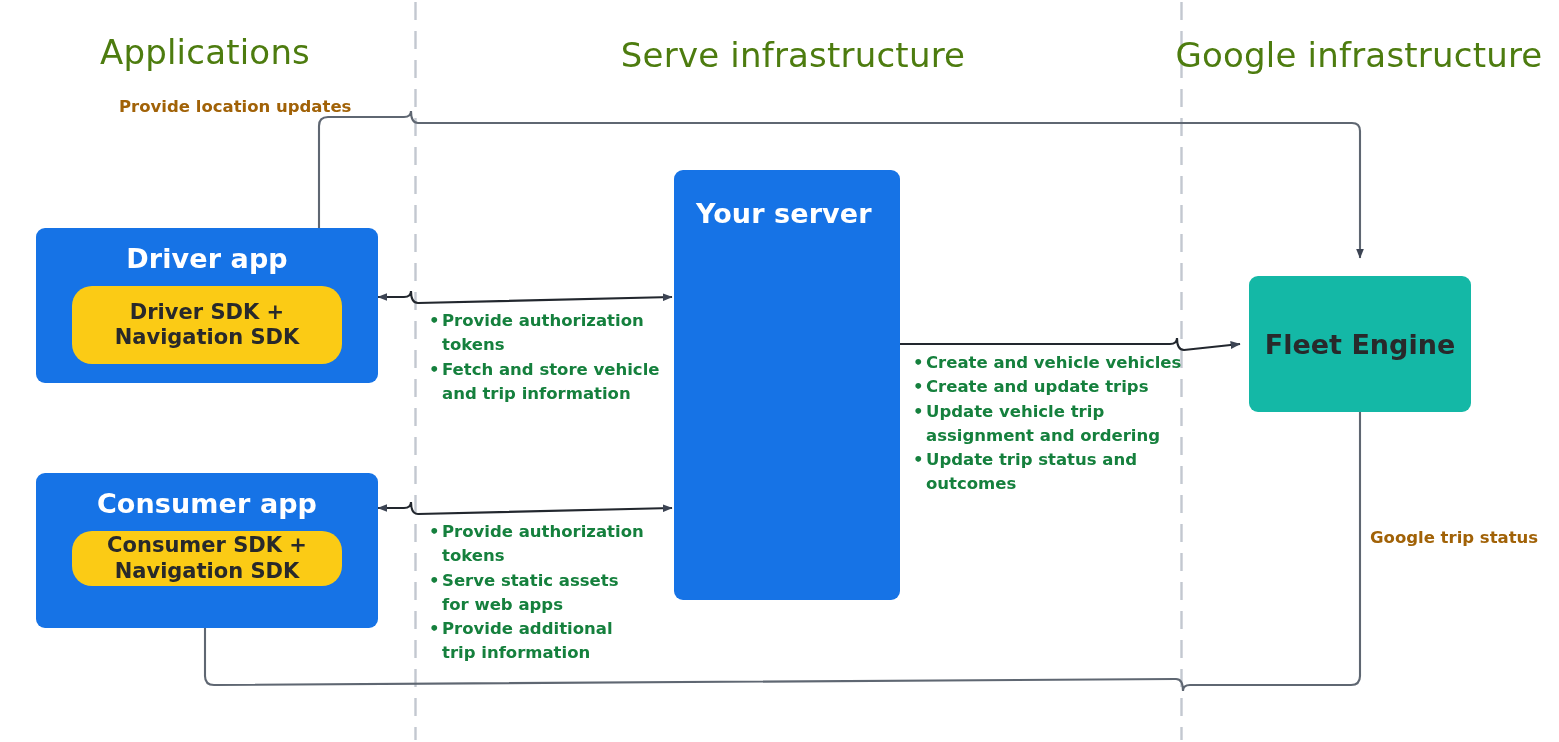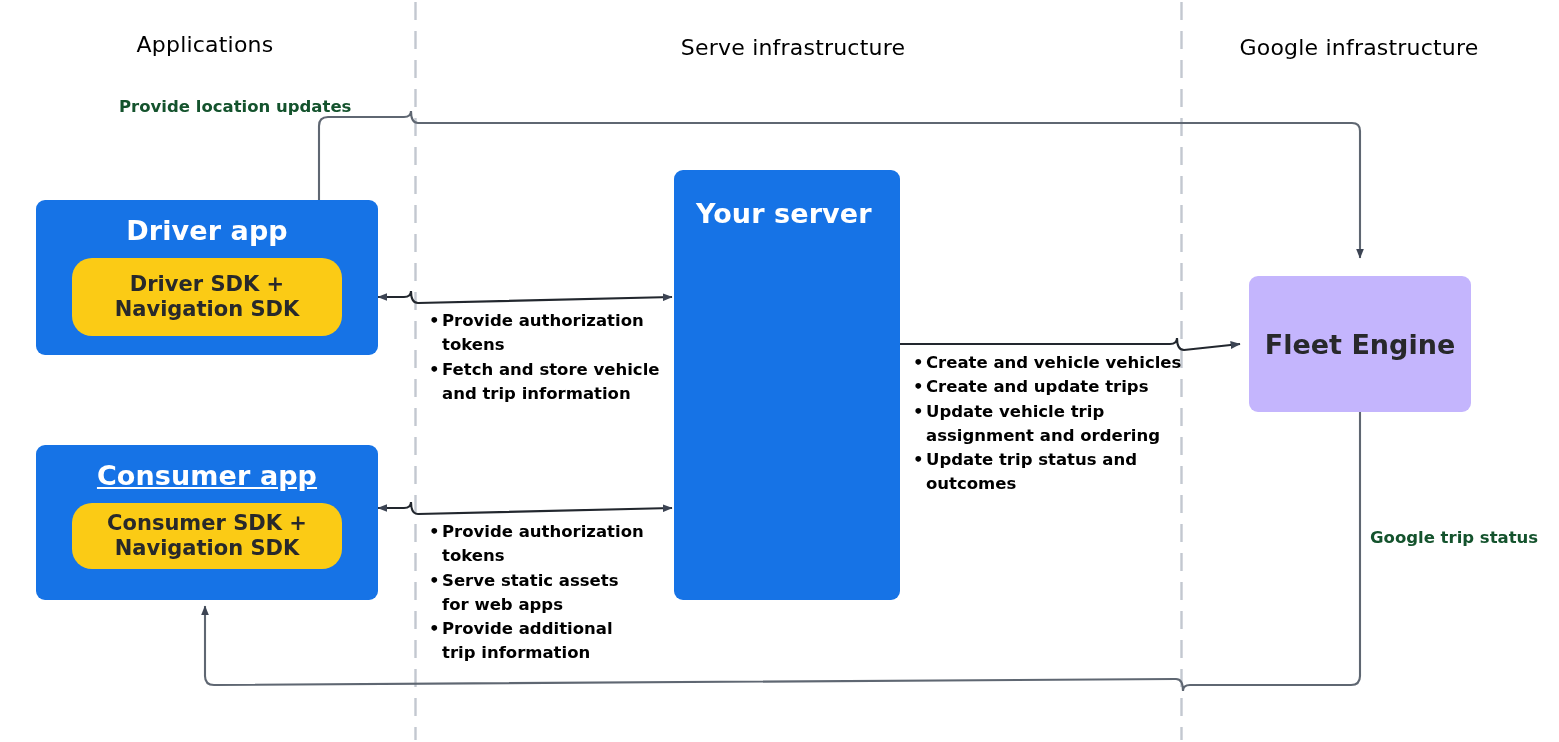--- a/index.html
+++ b/index.html
@@ -22,58 +22,59 @@
     left: 0;
     top: 0;
     width: 1559px;
     height: 742px;
     pointer-events: none;
   }
 
   
   .col-header {
     position: absolute;
-    color: #000000;
-    font-size: 22px;
+    color: #4d7c0f;
+    font-size: 34px;
     font-weight: 400;
     letter-spacing: 0.2px;
     white-space: nowrap;
     text-align: center;
     transform: translateX(-50%);
   }
 
   
   .node {
     position: absolute;
     box-sizing: border-box;
     border-radius: 9px;
   }
   .node-blue {
     background: #1673e6;
   }
   .node-yellow {
-    background: #c4b5fd;
+    background: #14b8a6;
   }
   .node-title-blue {
     color: #ffffff;
     font-size: 27px;
     font-weight: bold;
     letter-spacing: 0.1px;
     white-space: nowrap;
   }
   .node-title-dark {
     color: #28292b;
     font-size: 27px;
     font-weight: bold;
     white-space: nowrap;
   }
 
   
   .app-box {
     padding: 0;
+    margin-top: 28px;
   }
   .app-box .app-title {
     position: absolute;
     left: 0;
     right: 0;
     text-align: center;
   }
   .sdk-chip {
     position: absolute;
     border-radius: 20px;
@@ -104,30 +105,30 @@
     left: 0;
     right: 0;
     top: 50%;
     transform: translateY(-50%);
     text-align: center;
   }
 
   
   .note {
     position: absolute;
-    color: #14532d;
+    color: #a16207;
     font-size: 16.5px;
     font-weight: bold;
     line-height: 1.47;
     white-space: nowrap;
     text-align: center;
   }
   .bullet-list {
     position: absolute;
-    color: #000000;
+    color: #15803d;
     font-size: 16.5px;
     font-weight: bold;
     line-height: 1.47;
   }
   .bullet-list .bullet-row {
     display: block;
     position: relative;
     padding-left: 13px;
     margin-bottom: 0px;
   }
@@ -183,22 +184,22 @@
 
   <div class="node node-blue app-box" style="left:36px; top:200px; width:342px; height:155px;">
     <div class="node-title-blue app-title" style="top:15px;">Driver app</div>
     <div class="sdk-chip" style="left:36px; top:58px; width:270px; height:78px;">
       <span class="sdk-chip-label" style="white-space: pre-line;">Driver SDK +
 Navigation SDK</span>
     </div>
   </div>
 
   <div class="node node-blue app-box" style="left:36px; top:445px; width:342px; height:155px;">
-    <div class="node-title-blue app-title" style="top:15px;text-decoration:underline;">Consumer app</div>
-    <div class="sdk-chip" style="left:36px; top:58px; width:270px; height:66px;">
+    <div class="node-title-blue app-title" style="top:15px;">Consumer app</div>
+    <div class="sdk-chip" style="left:36px; top:58px; width:270px; height:55px;">
       <span class="sdk-chip-label" style="white-space: pre-line;">Consumer SDK +
 Navigation SDK</span>
     </div>
   </div>
 
   <div class="node node-blue" style="left:674px; top:170px; width:226px; height:430px;">
     <div class="node-title-blue server-title">Your server</div>
   </div>
 
   <div class="node node-yellow" style="left:1249px; top:276px; width:222px; height:136px;">

